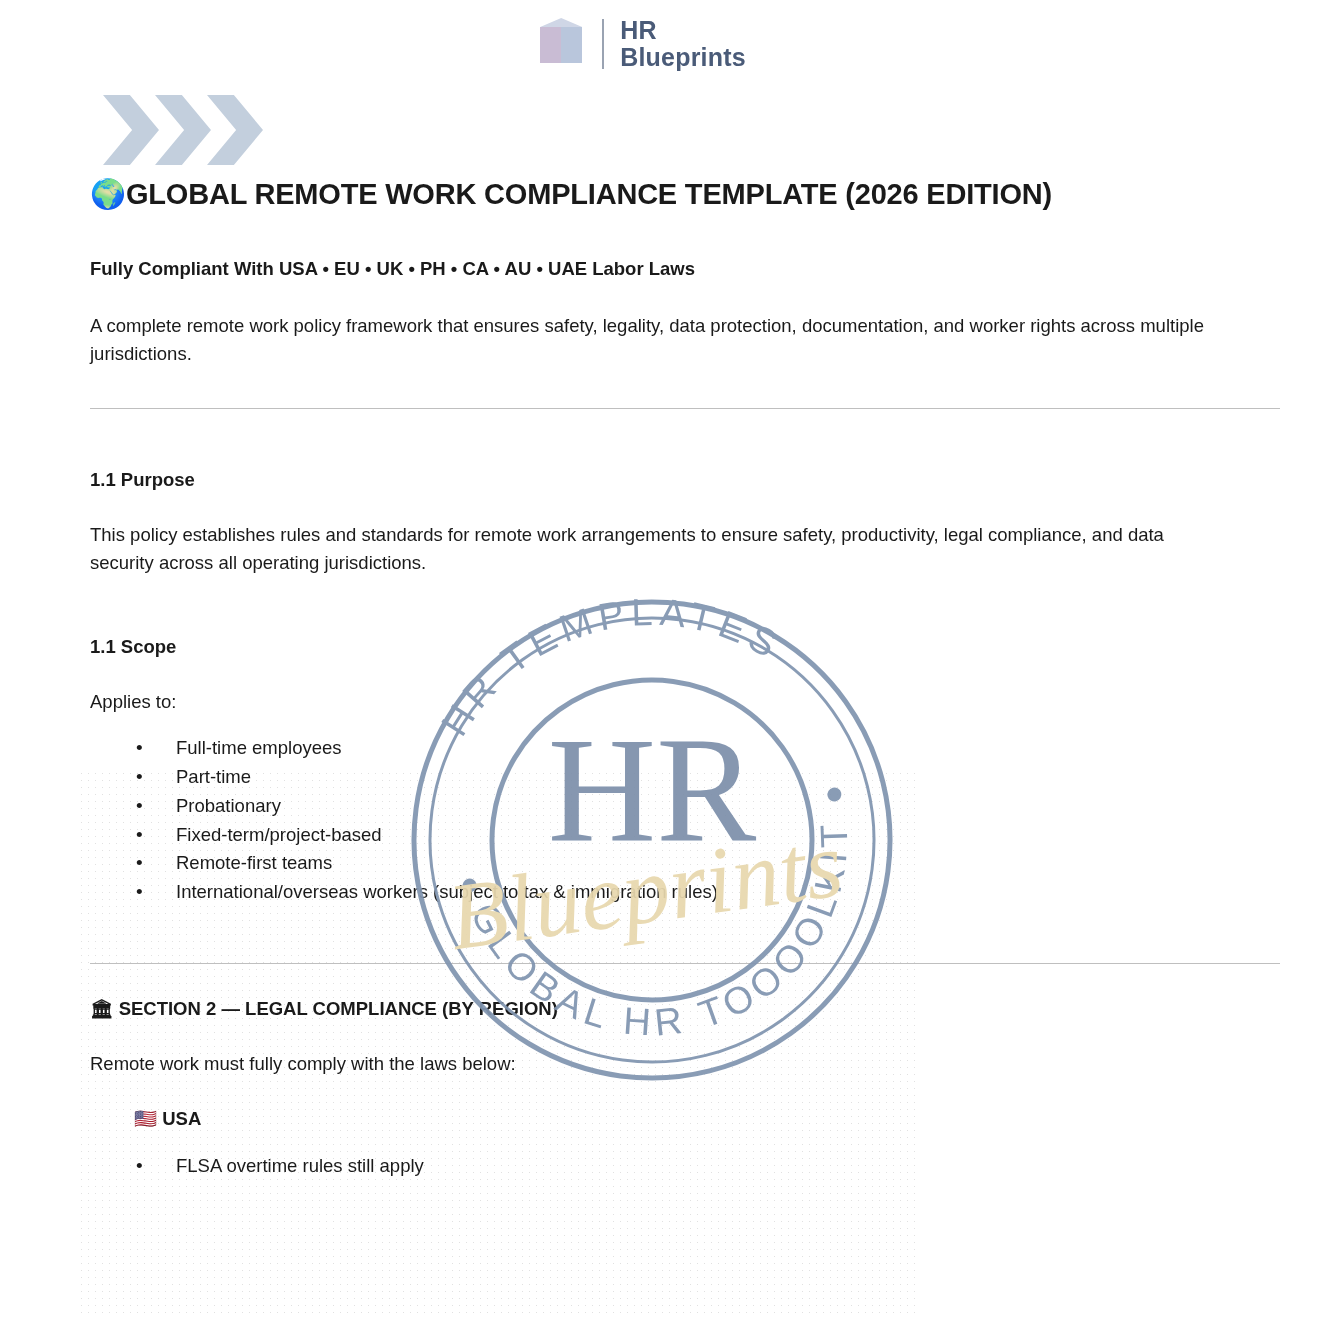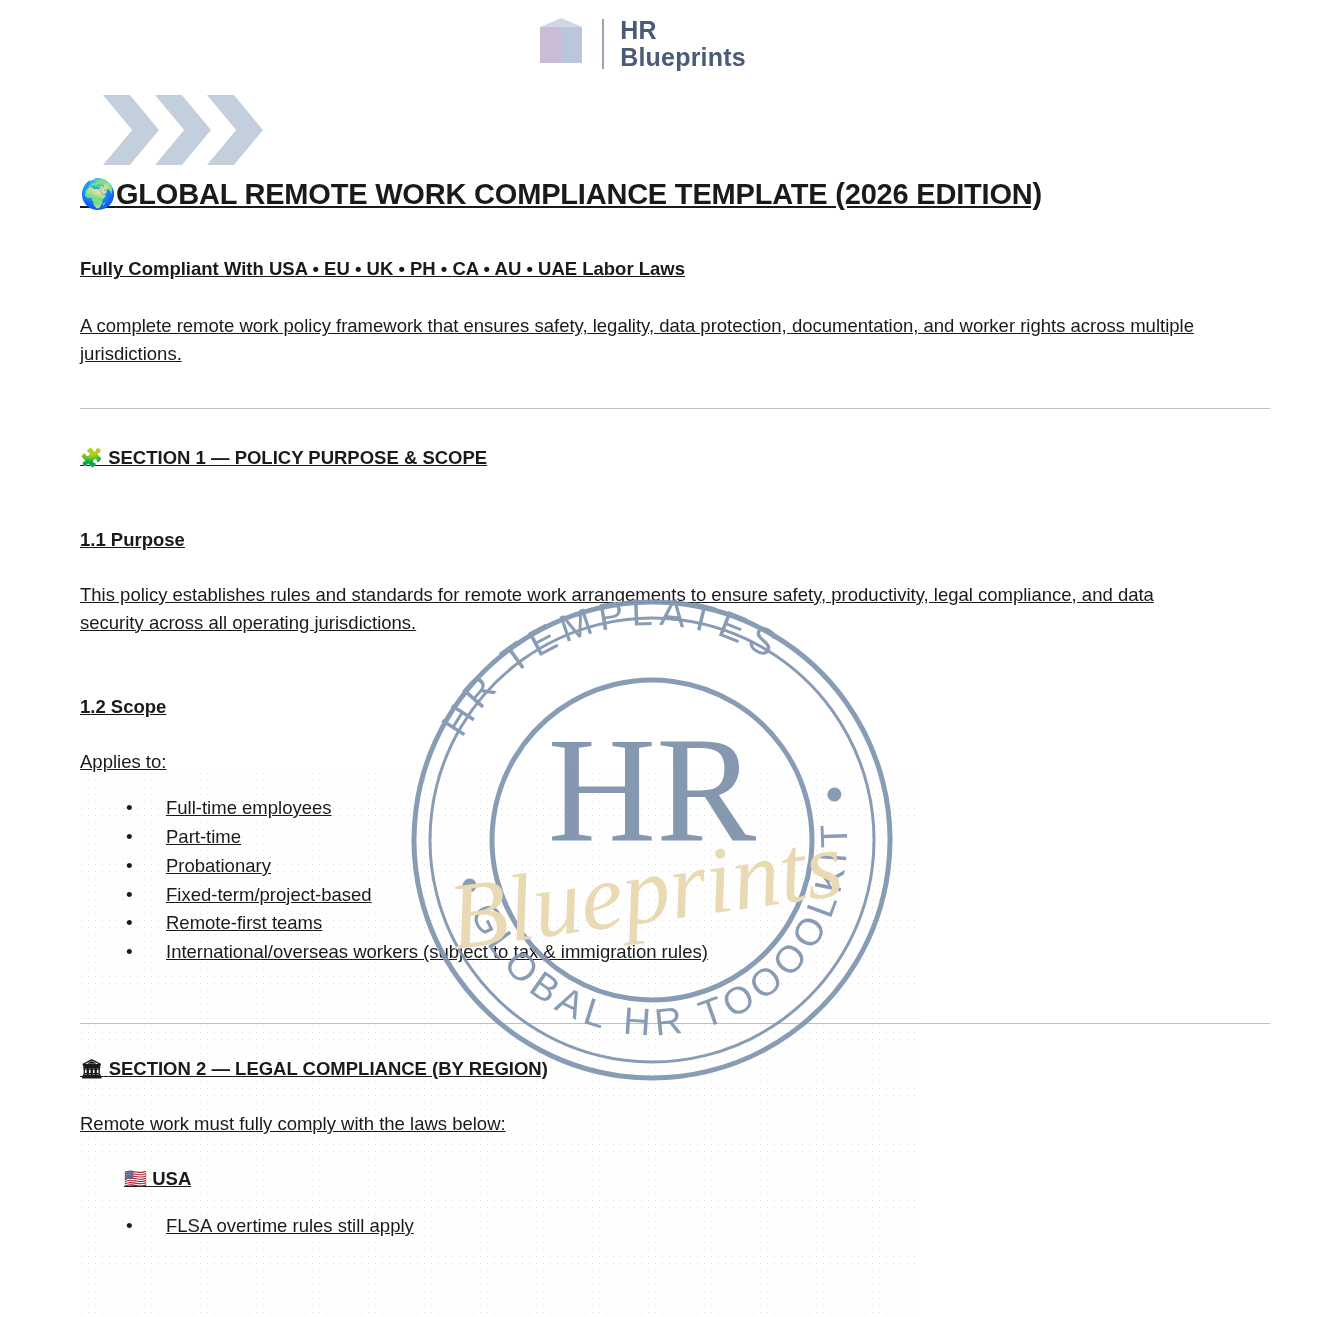--- a/index.html
+++ b/index.html
@@ -93,24 +93,23 @@
 
   
   .page {
     position: absolute;
     left: 0; top: 0;
     width: 1280px;
     height: 1317px;
   }
   .content {
     position: absolute;
-    left: 80px;
+    left: 90px;
     top: 176px;
     width: 1190px;
-    text-decoration: underline;
   }
   h1.doc-title {
     font-size: 29px;
     font-weight: bold;
     margin: 0 0 0 0;
     line-height: 1.25;
     letter-spacing: -.2px;
   }
   .emoji {
     font-family: "DejaVu Sans", sans-serif;
@@ -246,29 +245,25 @@
     <h1 class="doc-title">
       <span class="emoji">🌍</span><span>GLOBAL REMOTE WORK COMPLIANCE TEMPLATE (2026 EDITION)</span>
     </h1>
 
     <div class="subtitle">Fully Compliant With USA • EU • UK • PH • CA • AU • UAE Labor Laws</div>
 
     <div class="intro">A complete remote work policy framework that ensures safety, legality, data protection, documentation, and worker rights across multiple jurisdictions.</div>
 
     <hr class="rule">
 
-    <div class="section-head">
-      <span class="emoji">🧩</span>
-      <span>SECTION 1 — POLICY PURPOSE &amp; SCOPE</span>
-    </div>
 
     <div class="sub-head">1.1 Purpose</div>
     <div class="para">This policy establishes rules and standards for remote work arrangements to ensure safety, productivity, legal compliance, and data security across all operating jurisdictions.</div>
 
-    <div class="sub-head">1.2 Scope</div>
+    <div class="sub-head">1.1 Scope</div>
     <div class="para">Applies to:</div>
 
     <ul class="bullets">
       <li>Full-time employees</li>
       <li>Part-time</li>
       <li>Probationary</li>
       <li>Fixed-term/project-based</li>
       <li>Remote-first teams</li>
       <li>International/overseas workers (subject to tax &amp; immigration rules)</li>
     </ul>

